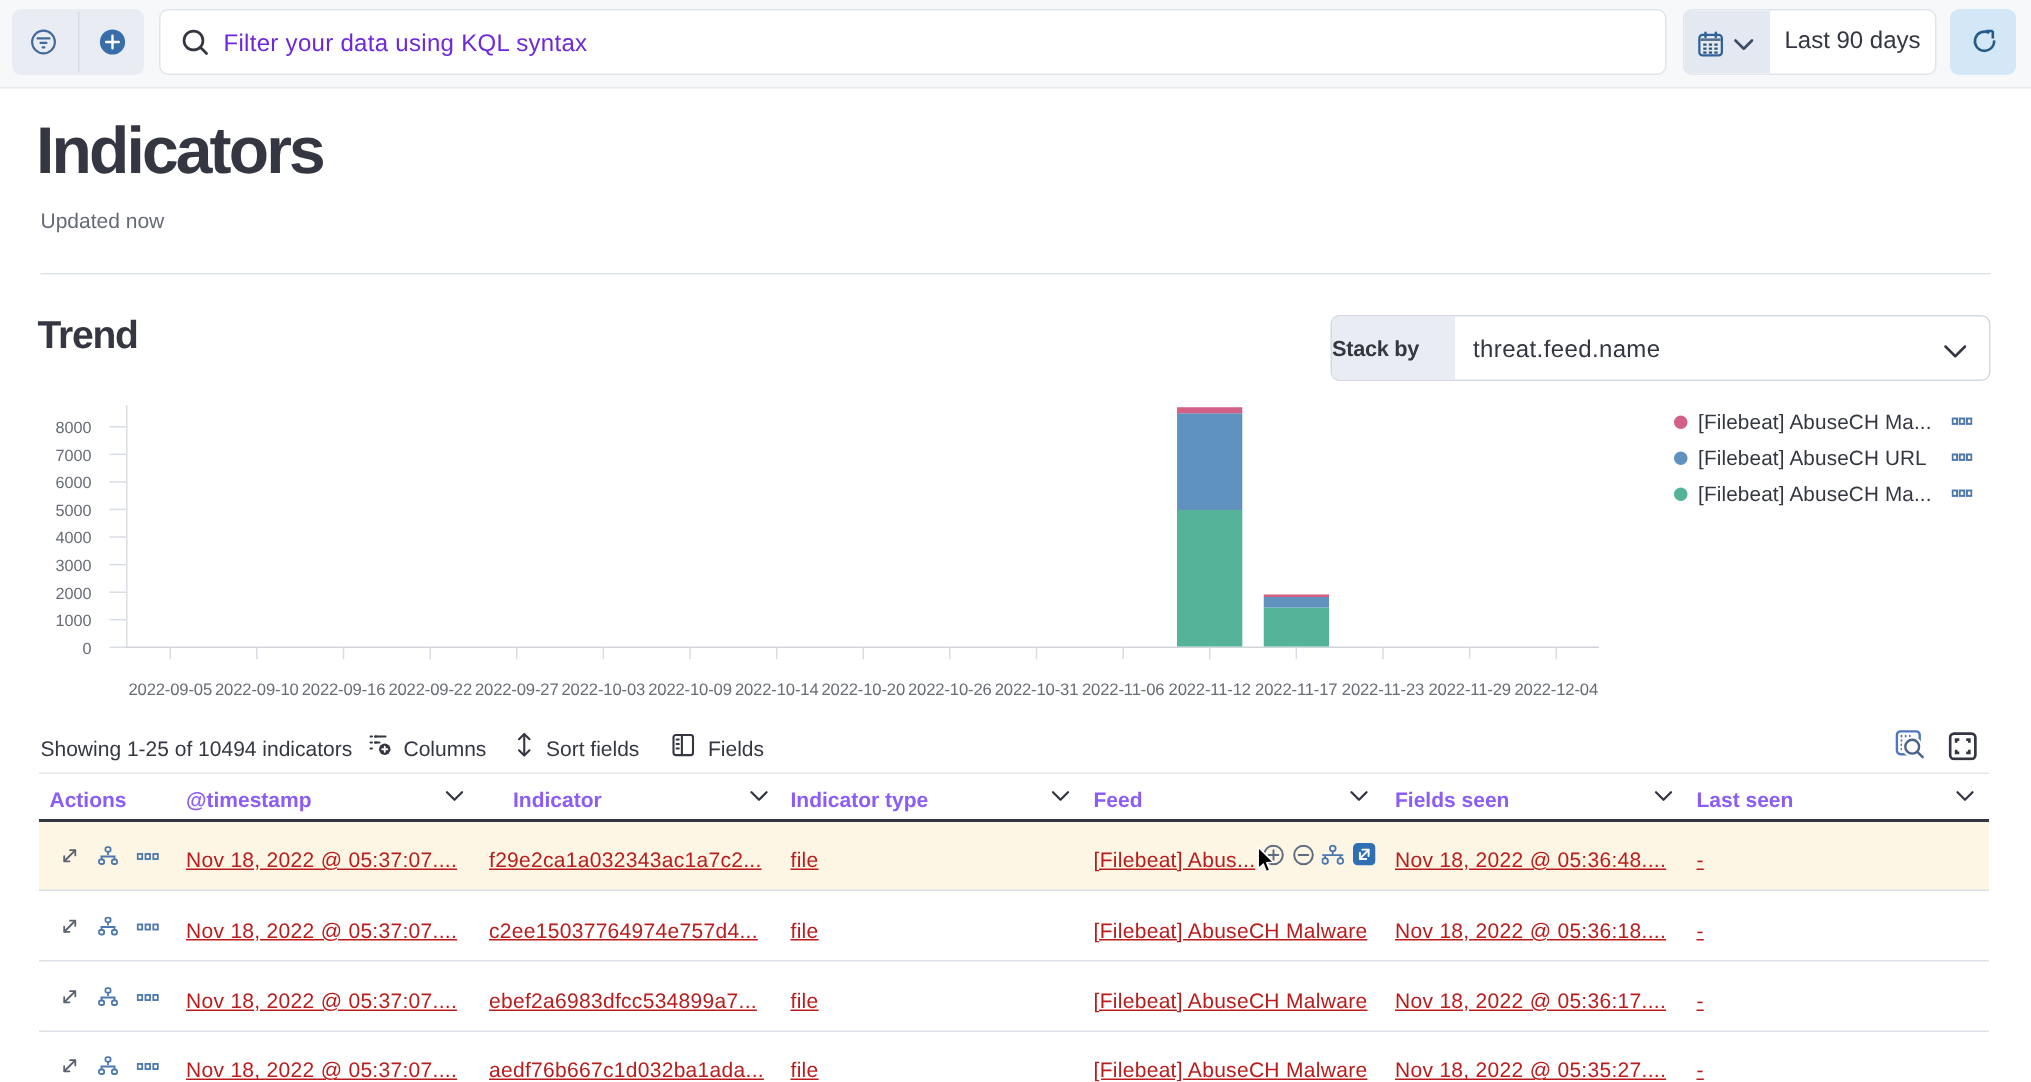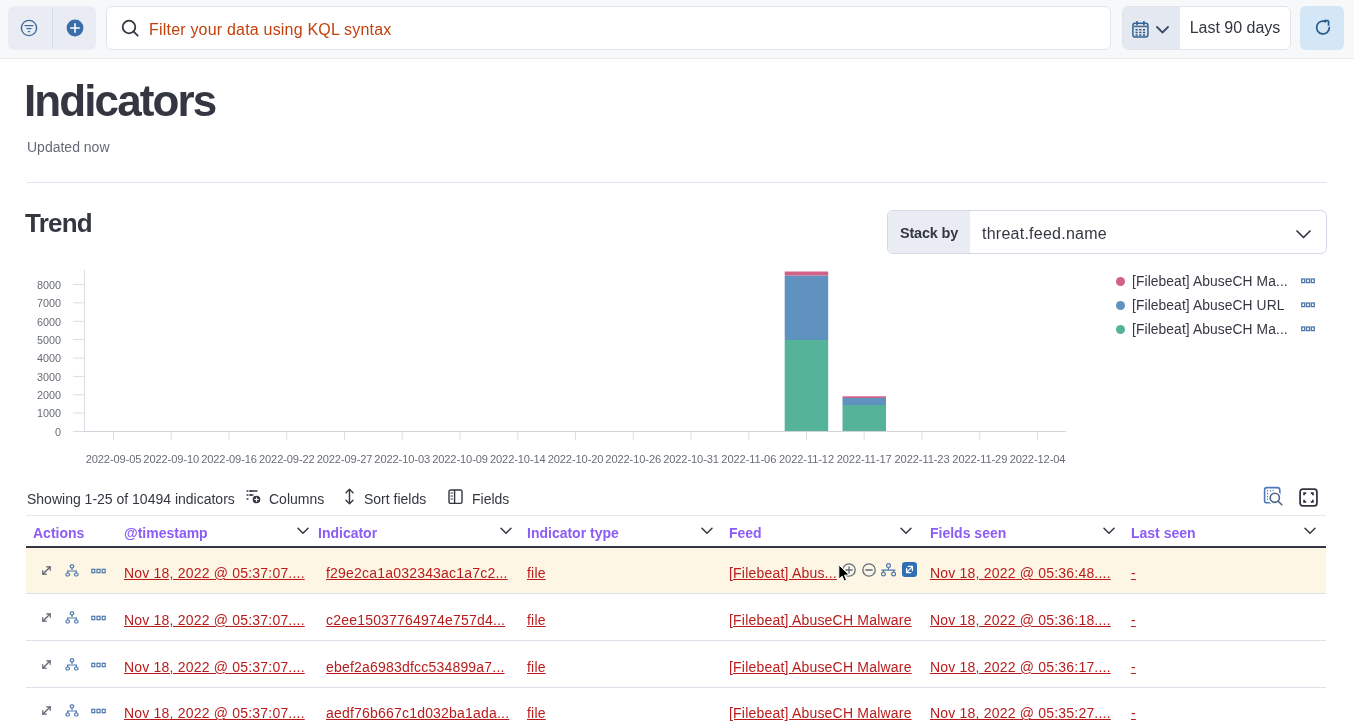--- a/index.html
+++ b/index.html
@@ -6,35 +6,35 @@
 html,body { width:1354px; height:721px; overflow:hidden; background:#fff; }
 body, .app { font-family:"Liberation Sans", sans-serif; color:#343741; }
 .app { position:relative; width:1354px; height:721px; }
 .abs { position:absolute; }
 
 
 .topbar { position:absolute; left:0; top:0; width:1354px; height:59px; background:#f7f8fa; border-bottom:1px solid #e8ebef; }
 .btngroup { position:absolute; left:8px; top:6px; width:88px; height:44px; background:#e9edf3; border-radius:6px; }
 .btngroup .divider { position:absolute; left:44px; top:2px; width:1px; height:40px; background:#d6dce5; }
 .searchbox { position:absolute; left:106px; top:6px; width:1005px; height:44px; background:#fff; border:1px solid #e0e5ec; border-radius:6px; }
-.searchbox .ph { position:absolute; left:42px; top:0; line-height:45px; font-size:16px; color:#c2410c; letter-spacing:0.2px; }
+.searchbox .ph { position:absolute; left:42px; top:0; line-height:45px; font-size:16px; color:#6d28d9; letter-spacing:0.2px; }
 .datepicker { position:absolute; left:1122px; top:6px; width:169px; height:44px; background:#fff; border:1px solid #e0e5ec; border-radius:6px; overflow:hidden;padding-left:13px; }
 .datepicker .seg { position:absolute; left:0; top:0; width:57px; height:42px; background:#e4e9f1; }
 .datepicker .label { position:absolute; left:57px; top:0; width:110px; text-align:center; line-height:42px; font-size:16px; color:#343741; }
 .refreshbtn { position:absolute; left:1300px; top:6px; width:44px; height:44px; background:#d4e7f7; border-radius:6px; }
 
 
 .h1 { position:absolute; left:24px; top:80.5px; font-size:44px; font-weight:700; line-height:40px; color:#343741; letter-spacing:-1.9px; }
 .updated { position:absolute; left:27px; top:138.5px; font-size:14px; line-height:17px; color:#646a77; }
 .hr1 { position:absolute; left:27px; top:182px; width:1300px; height:1px; background:#dfe5ee; }
 .h2 { position:absolute; left:25px; top:207.5px; font-size:26px; line-height:30px; font-weight:700; color:#343741; letter-spacing:-0.8px; }
 
 
 .stackby { position:absolute; left:887px; top:210px; width:440px; height:44px; border:1px solid #d3dae6; border-radius:6px; background:#fff; }
-.stackby .lbl { position:absolute; left:0; top:0; width:82px; height:42px; background:#e9edf3; border-radius:5px 0 0 5px; text-align:center; line-height:44px; font-size:14.5px; font-weight:700; letter-spacing:-0.2px; }
+.stackby .lbl { position:absolute; left:0; top:0; width:82px; height:42px; background:#e9edf3; border-radius:5px 0 0 5px; text-align:left; line-height:44px; font-size:14.5px; font-weight:700; letter-spacing:-0.2px; }
 .stackby .val { position:absolute; left:94px; top:0.5px; line-height:44px; font-size:16px; letter-spacing:0.25px; }
 
 
 .leg { position:absolute; left:1113px; height:24px; }
 .leg .dot { position:absolute; left:3px; top:8px; width:9px; height:9px; border-radius:50%; }
 .leg .txt { position:absolute; left:19px; top:1px; line-height:24px; font-size:13.8px; color:#343741; white-space:nowrap; letter-spacing:0.1px; }
 
 
 .tb-text { position:absolute; top:490.5px; font-size:14px; color:#343741; line-height:17px; }
 
@@ -260,21 +260,21 @@
   <svg class="abs" style="left:1299px;top:488px" width="19" height="19" viewBox="0 0 19 19">
     <rect x="1.1" y="1.1" width="16.8" height="16.8" rx="2.6" fill="none" stroke="#343741" stroke-width="1.8"></rect>
     <g stroke="#343741" stroke-width="1.8" fill="none">
       <path d="M5.1 7.2V5.1h2.1M11.8 5.1h2.1v2.1M13.9 11.8v2.1h-2.1M7.2 13.9H5.1v-2.1"></path>
     </g>
   </svg>
 
   <div class="thead">
     <div class="th" style="left:7px">Actions</div>
     <div class="th" style="left:98px">@timestamp</div>
-    <div class="th" style="left:292px">Indicator</div>
+    <div class="th" style="left:316px">Indicator</div>
     <div class="th" style="left:501px">Indicator type</div>
     <div class="th" style="left:703px">Feed</div>
     <div class="th" style="left:904px">Fields seen</div>
     <div class="th" style="left:1105px">Last seen</div>
     <svg class="hch" style="left:271px" width="12" height="8" viewBox="0 0 12 8">
         <path d="M1 1.2l5 5l5-5" fill="none" stroke="#343741" stroke-width="1.5" stroke-linecap="round" stroke-linejoin="round"></path>
       </svg>
     <svg class="hch" style="left:474px" width="12" height="8" viewBox="0 0 12 8">
         <path d="M1 1.2l5 5l5-5" fill="none" stroke="#343741" stroke-width="1.5" stroke-linecap="round" stroke-linejoin="round"></path>
       </svg>

